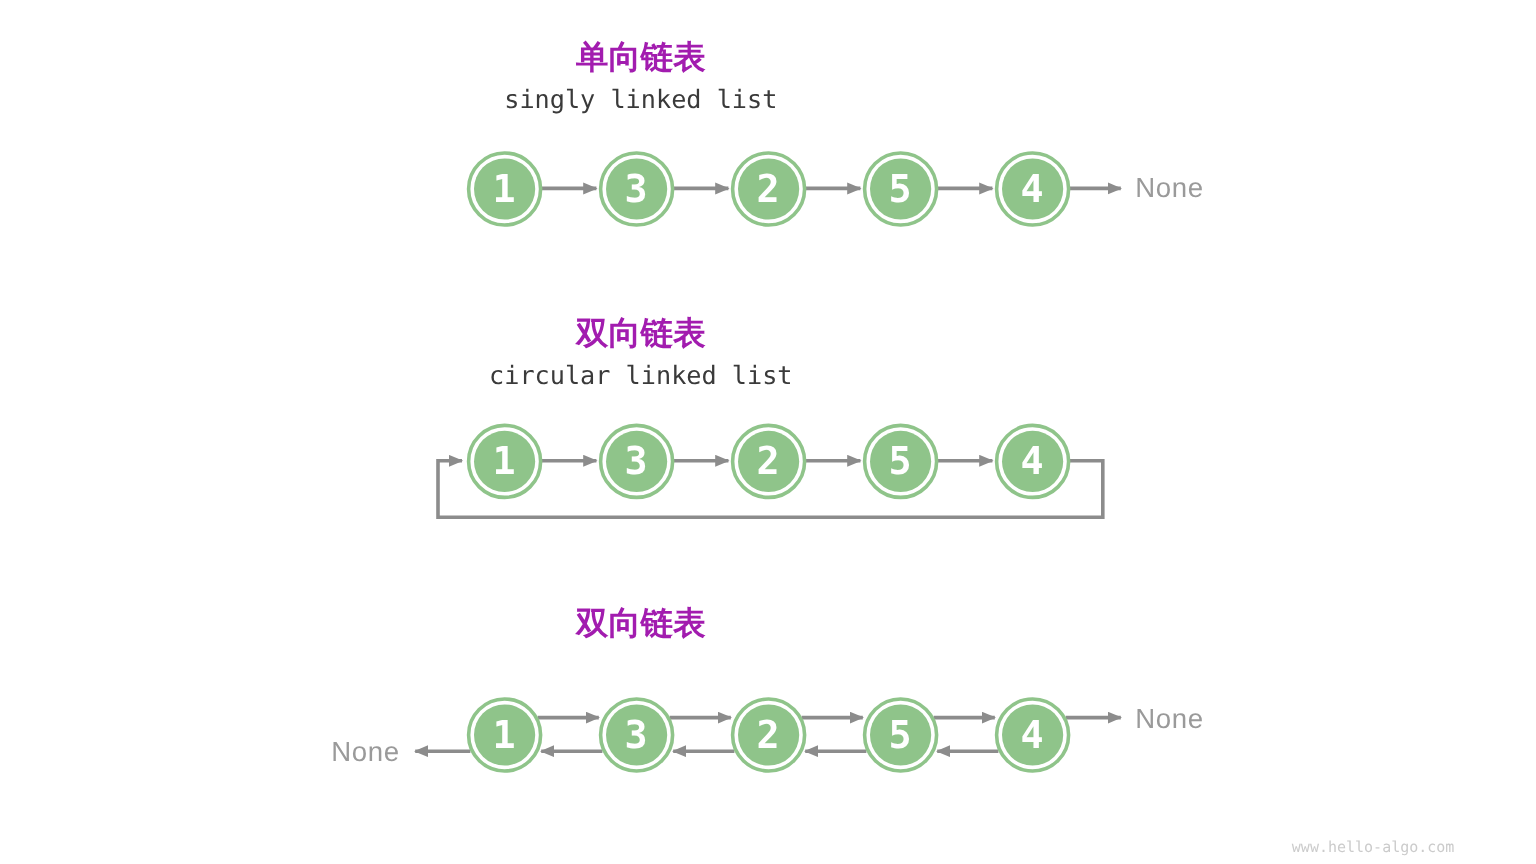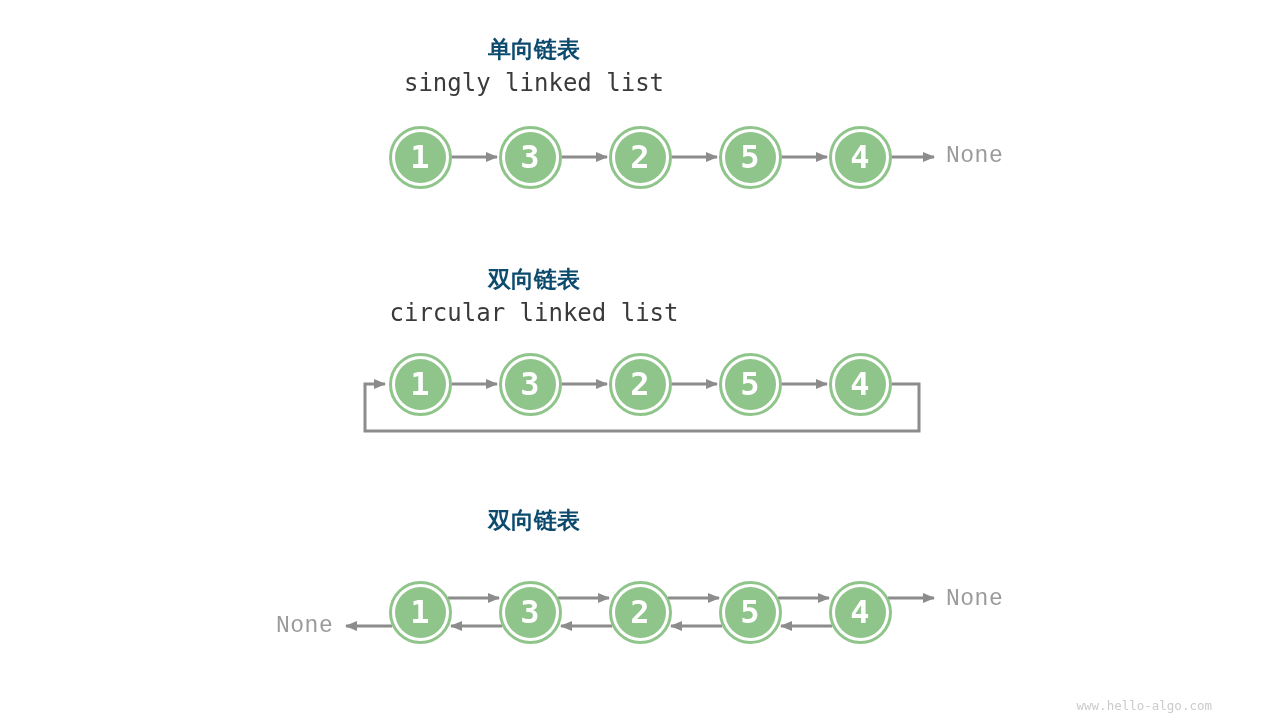--- a/index.html
+++ b/index.html
@@ -20,29 +20,29 @@
     left: 0; top: 0;
     width: 1280px; height: 720px;
   }
   .section-header {
     position: absolute;
     left: 284px;
     width: 500px;
     text-align: center;
   }
   .section-title {
-    font-size: 23px;
+    font-size: 27px;
     font-weight: bold;
     line-height: 30px;
-    color: #0c4a6e;
+    color: #a21caf;
     font-family: "DejaVu Sans", "Liberation Sans", sans-serif;
   }
   .section-subtitle {
     margin-top: 6px;
-    font-size: 24px;
+    font-size: 21px;
     line-height: 26px;
     color: #3A3A3A;
     font-family: "DejaVu Sans Mono", "Liberation Mono", monospace;
   }
   .node {
     position: absolute;
     width: 63px;
     height: 63px;
     box-sizing: border-box;
     border: 3px solid #8FC48A;
@@ -66,21 +66,21 @@
     font-size: 32px;
     font-weight: bold;
     font-family: "DejaVu Sans Mono", "Liberation Mono", monospace;
   }
   .none-label {
     position: absolute;
     font-size: 23px;
     line-height: 28px;
     letter-spacing: 0.5px;
     color: #9A9A9A;
-    font-family: Liberation Mono, monospace;
+    font-family: Liberation Sans, sans-serif;
   }
   .watermark {
     position: absolute;
     right: 68px;
     top: 698px;
     font-size: 12.5px;
     color: #CBCBCB;
     font-family: "DejaVu Sans Mono", "Liberation Mono", monospace;
   }
 </style>

